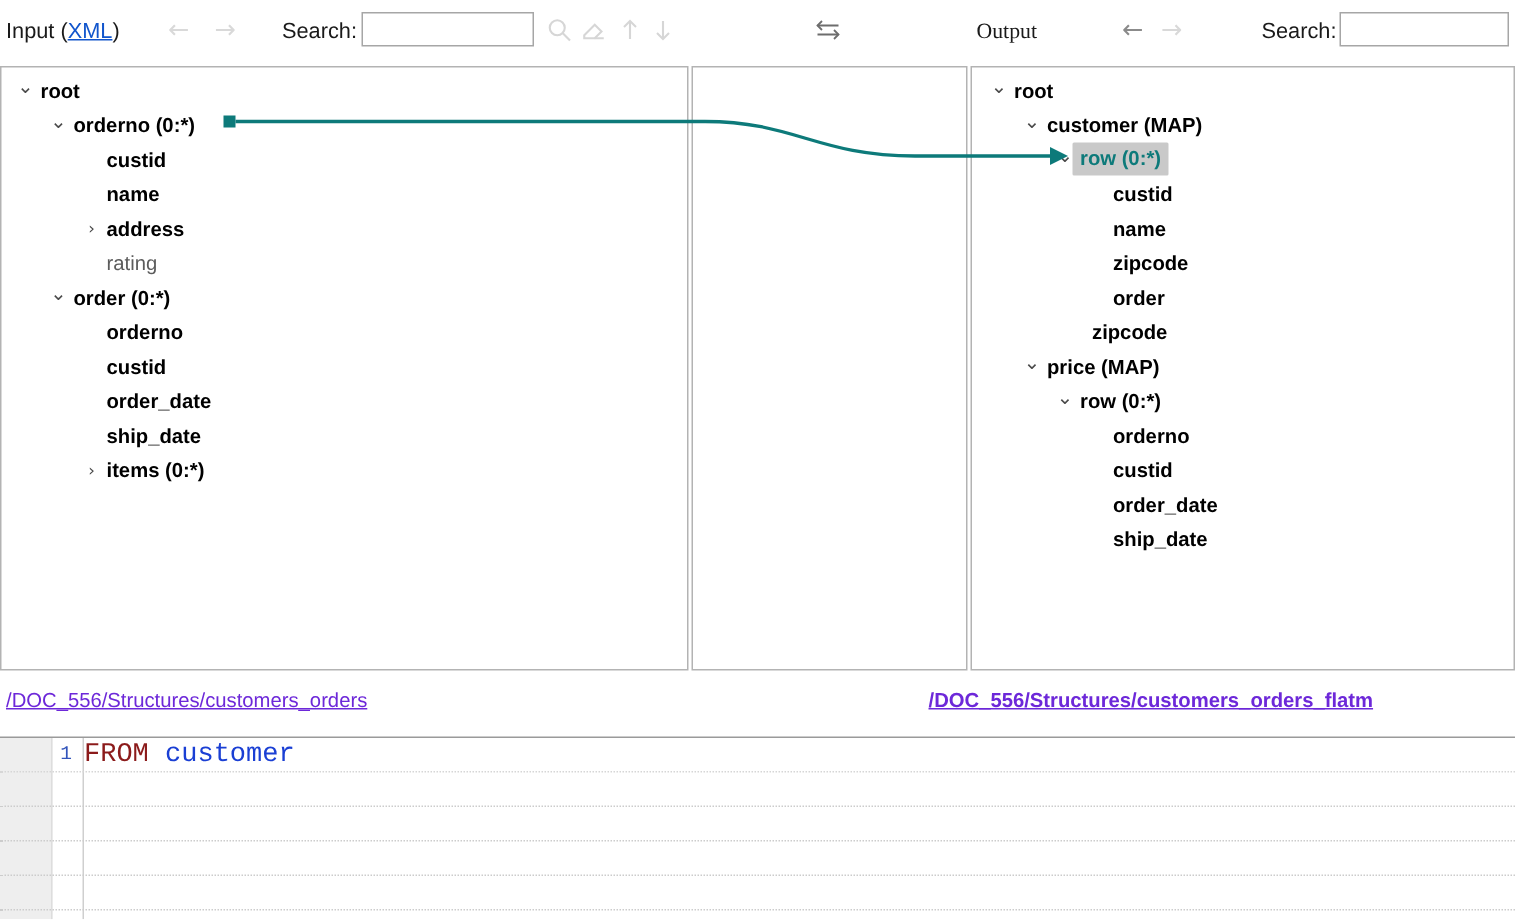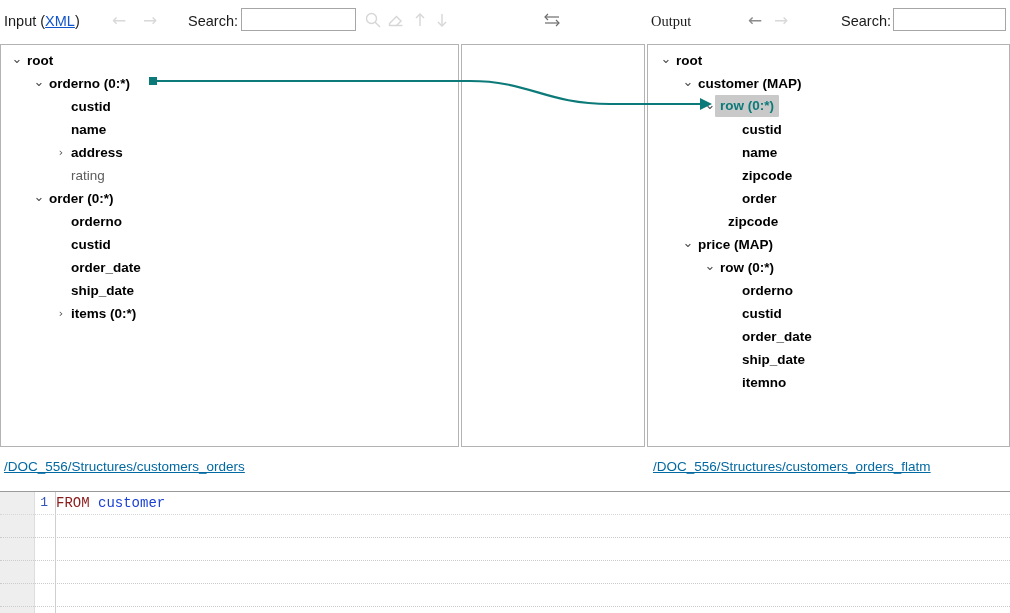--- a/index.html
+++ b/index.html
@@ -116,27 +116,27 @@
     border-radius: 1px;
   }
 
   
   .connector { position: absolute; left: 0; top: 0; pointer-events: none; }
 
   
   .pathlink {
     position: absolute;
     font-size: 13.5px;
-    color: #0369a1;
+    color: #6d28d9;
     text-decoration: underline;
     white-space: nowrap;
     cursor: pointer;
   }
   #path-input  { left: 4px;   top: 459px; }
-  #path-output { left: 653px; top: 459px; }
+  #path-output { left: 619px; top: 459px; font-weight: bold; }
 
   
   .editor-sep {
     position: absolute;
     left: 0; top: 491px;
     width: 1010px; height: 1px;
     background: #9a9a9a;
   }
   .editor {
     position: absolute;
@@ -165,21 +165,21 @@
     text-align: right;
     font-family: "Liberation Mono", monospace;
     font-size: 13px;
     line-height: 22px;
     color: #3355bb;
   }
   .ed-code {
     position: absolute;
     left: 56px;
     font-family: "Liberation Mono", monospace;
-    font-size: 14px;
+    font-size: 18px;
     line-height: 22px;
     white-space: pre;
   }
   .ed-rule {
     position: absolute;
     left: 55px; top: 0;
     width: 1px; height: 121px;
     background: #cfcfcf;
   }
   .kw  { color: #8b1a1a; }
@@ -332,23 +332,20 @@
           <span class="lbl" style="left: 94px;">orderno</span>
         </div>
         <div class="node">
           <span class="lbl" style="left: 94px;">custid</span>
         </div>
         <div class="node">
           <span class="lbl" style="left: 94px;">order_date</span>
         </div>
         <div class="node">
           <span class="lbl" style="left: 94px;">ship_date</span>
-        </div>
-        <div class="node">
-          <span class="lbl" style="left: 94px;">itemno</span>
         </div>
       </div>
   </div>
 
   <svg class="connector" width="1010" height="613">
     <rect x="149" y="77" width="8" height="8" fill="#0d7a7a"></rect>
     <path d="M157 81 L470 81 C 530 81, 545 104, 610 104 L 700 104" stroke="#0d7a7a" stroke-width="2.2" fill="none"></path>
     <polygon points="700,98 700,110 712,104" fill="#0d7a7a"></polygon>
   </svg>
 

